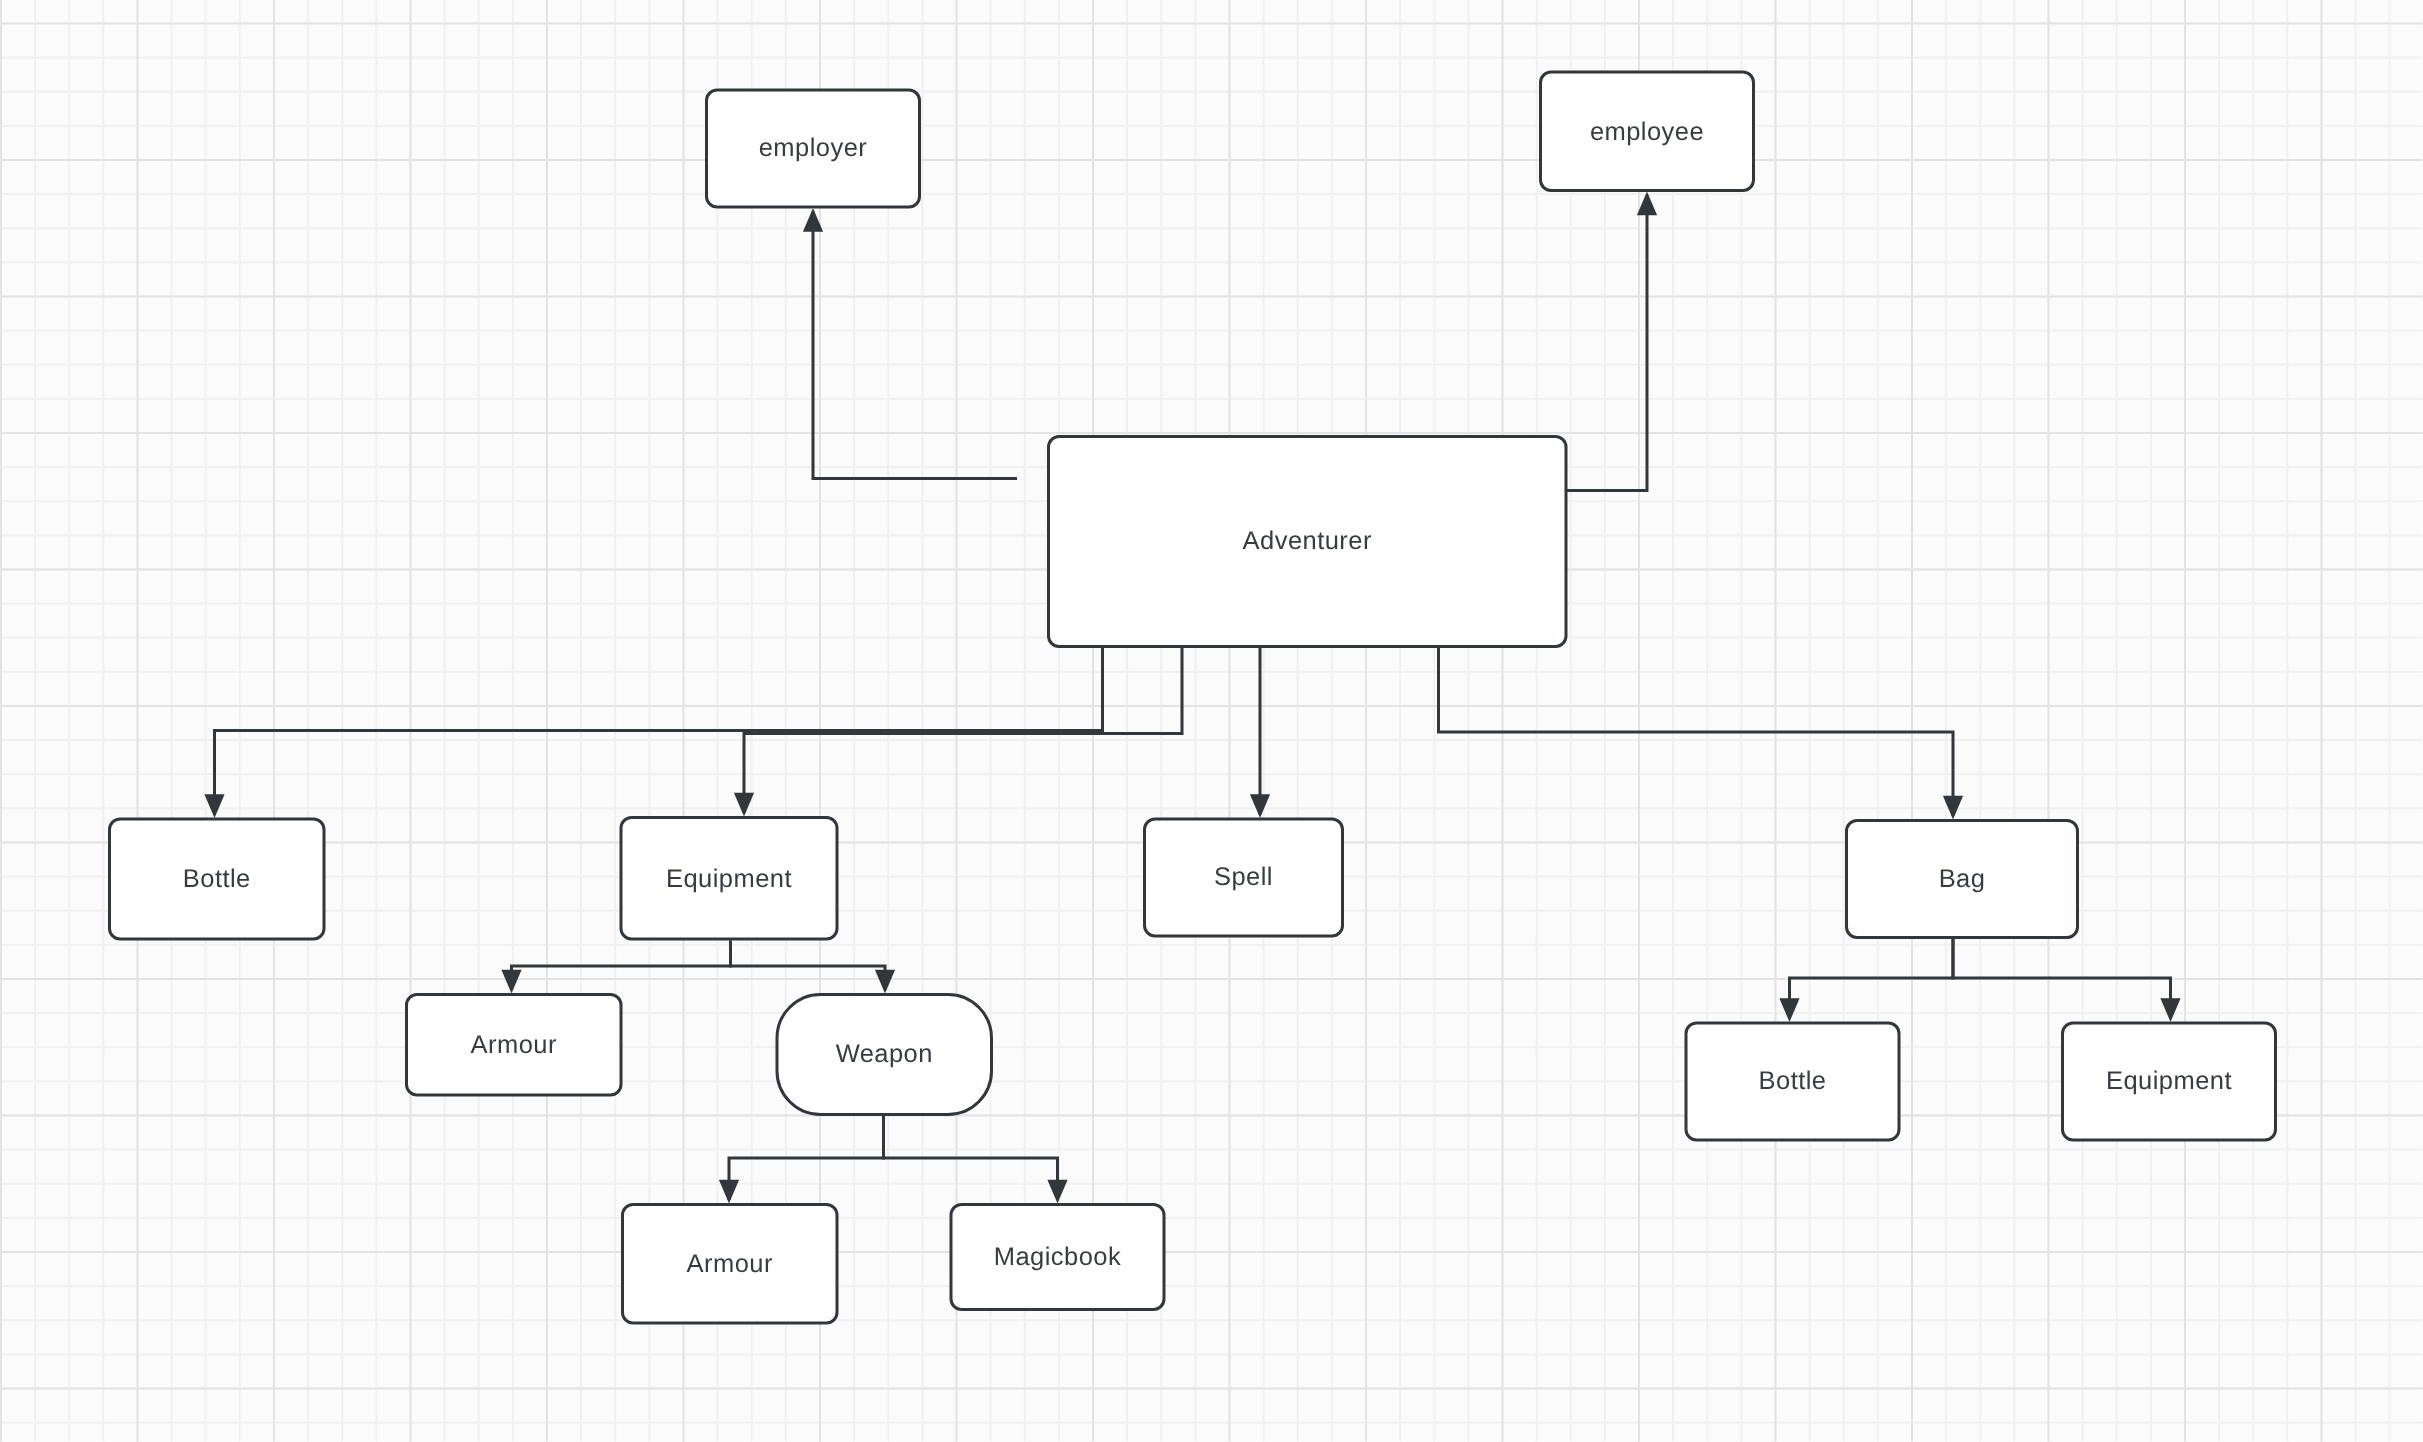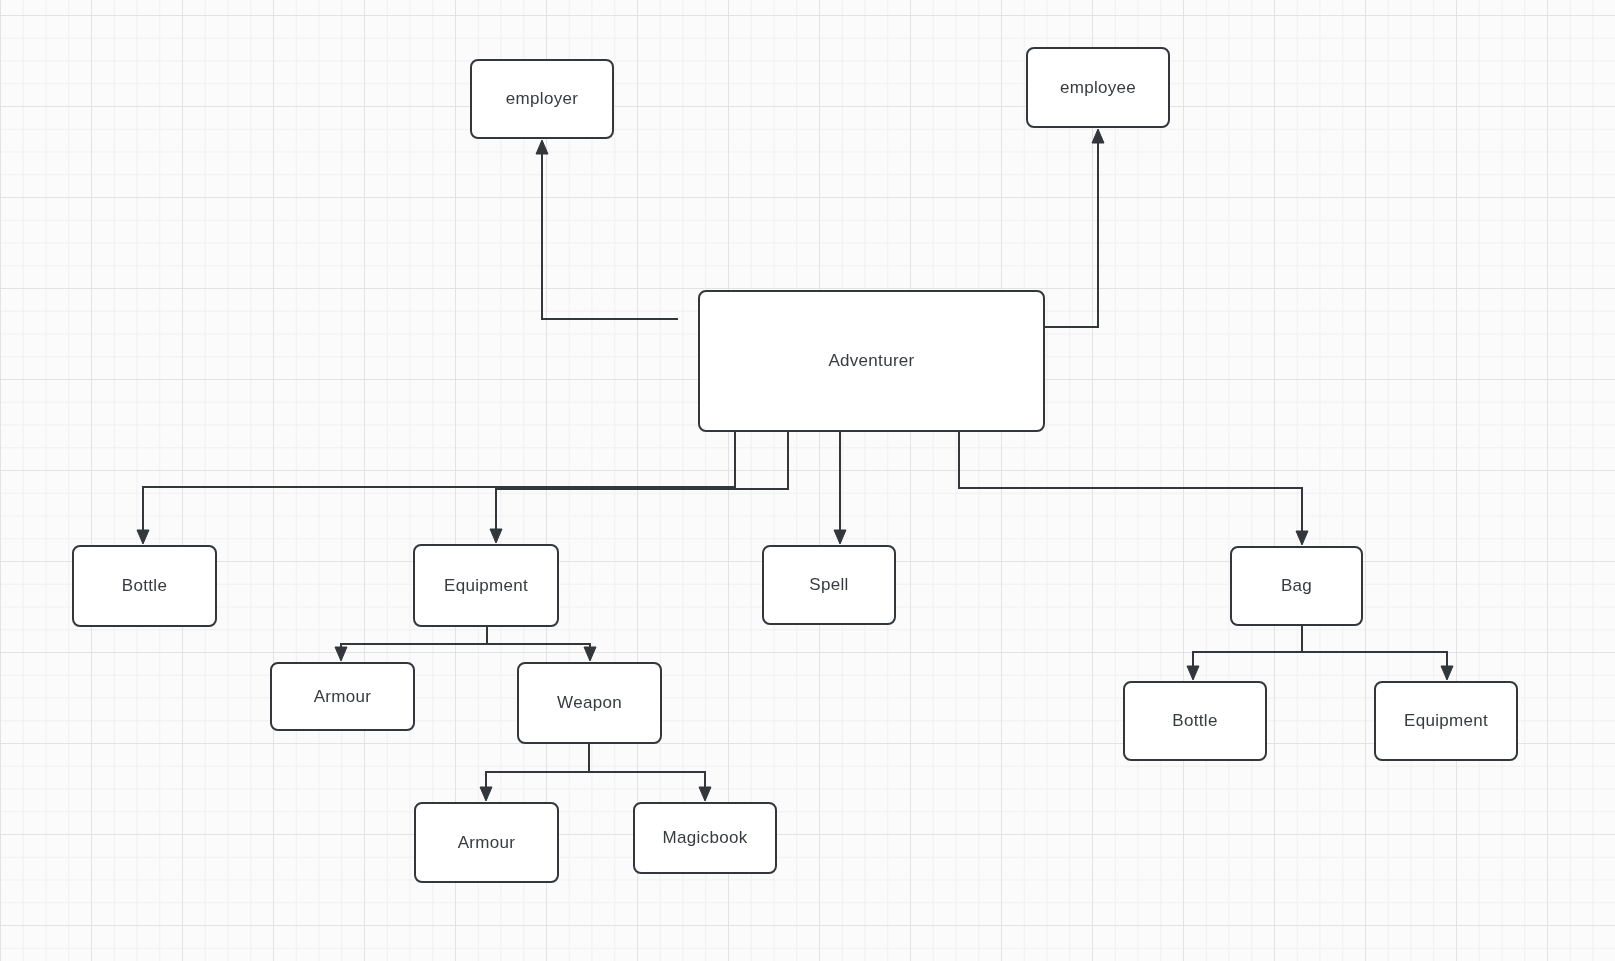--- a/index.html
+++ b/index.html
@@ -89,27 +89,27 @@
       </div>
       <div class="node" style="left: 72px; top: 545px; width: 145px; height: 82px;">
         <span class="label">Bottle</span>
       </div>
       <div class="node" style="left: 413px; top: 544px; width: 146px; height: 83px;">
         <span class="label">Equipment</span>
       </div>
       <div class="node" style="left: 762px; top: 545px; width: 134px; height: 80px;">
         <span class="label">Spell</span>
       </div>
-      <div class="node" style="left: 1230px; top: 546px; width: 133px; height: 80px;">
+      <div class="node" style="left: 1230px; top: 546px; width: 156px; height: 80px;">
         <span class="label">Bag</span>
       </div>
       <div class="node" style="left: 270px; top: 662px; width: 145px; height: 69px;">
         <span class="label">Armour</span>
       </div>
-      <div class="node" style="left: 517px; top: 662px; width: 145px; height: 82px;">
+      <div class="node" style="left: 517px; top: 662px; width: 145px; height: 82px; border-radius: 30px;">
         <span class="label">Weapon</span>
       </div>
       <div class="node" style="left: 414px; top: 802px; width: 145px; height: 81px;">
         <span class="label">Armour</span>
       </div>
       <div class="node" style="left: 633px; top: 802px; width: 144px; height: 72px;">
         <span class="label">Magicbook</span>
       </div>
       <div class="node" style="left: 1123px; top: 681px; width: 144px; height: 80px;">
         <span class="label">Bottle</span>

